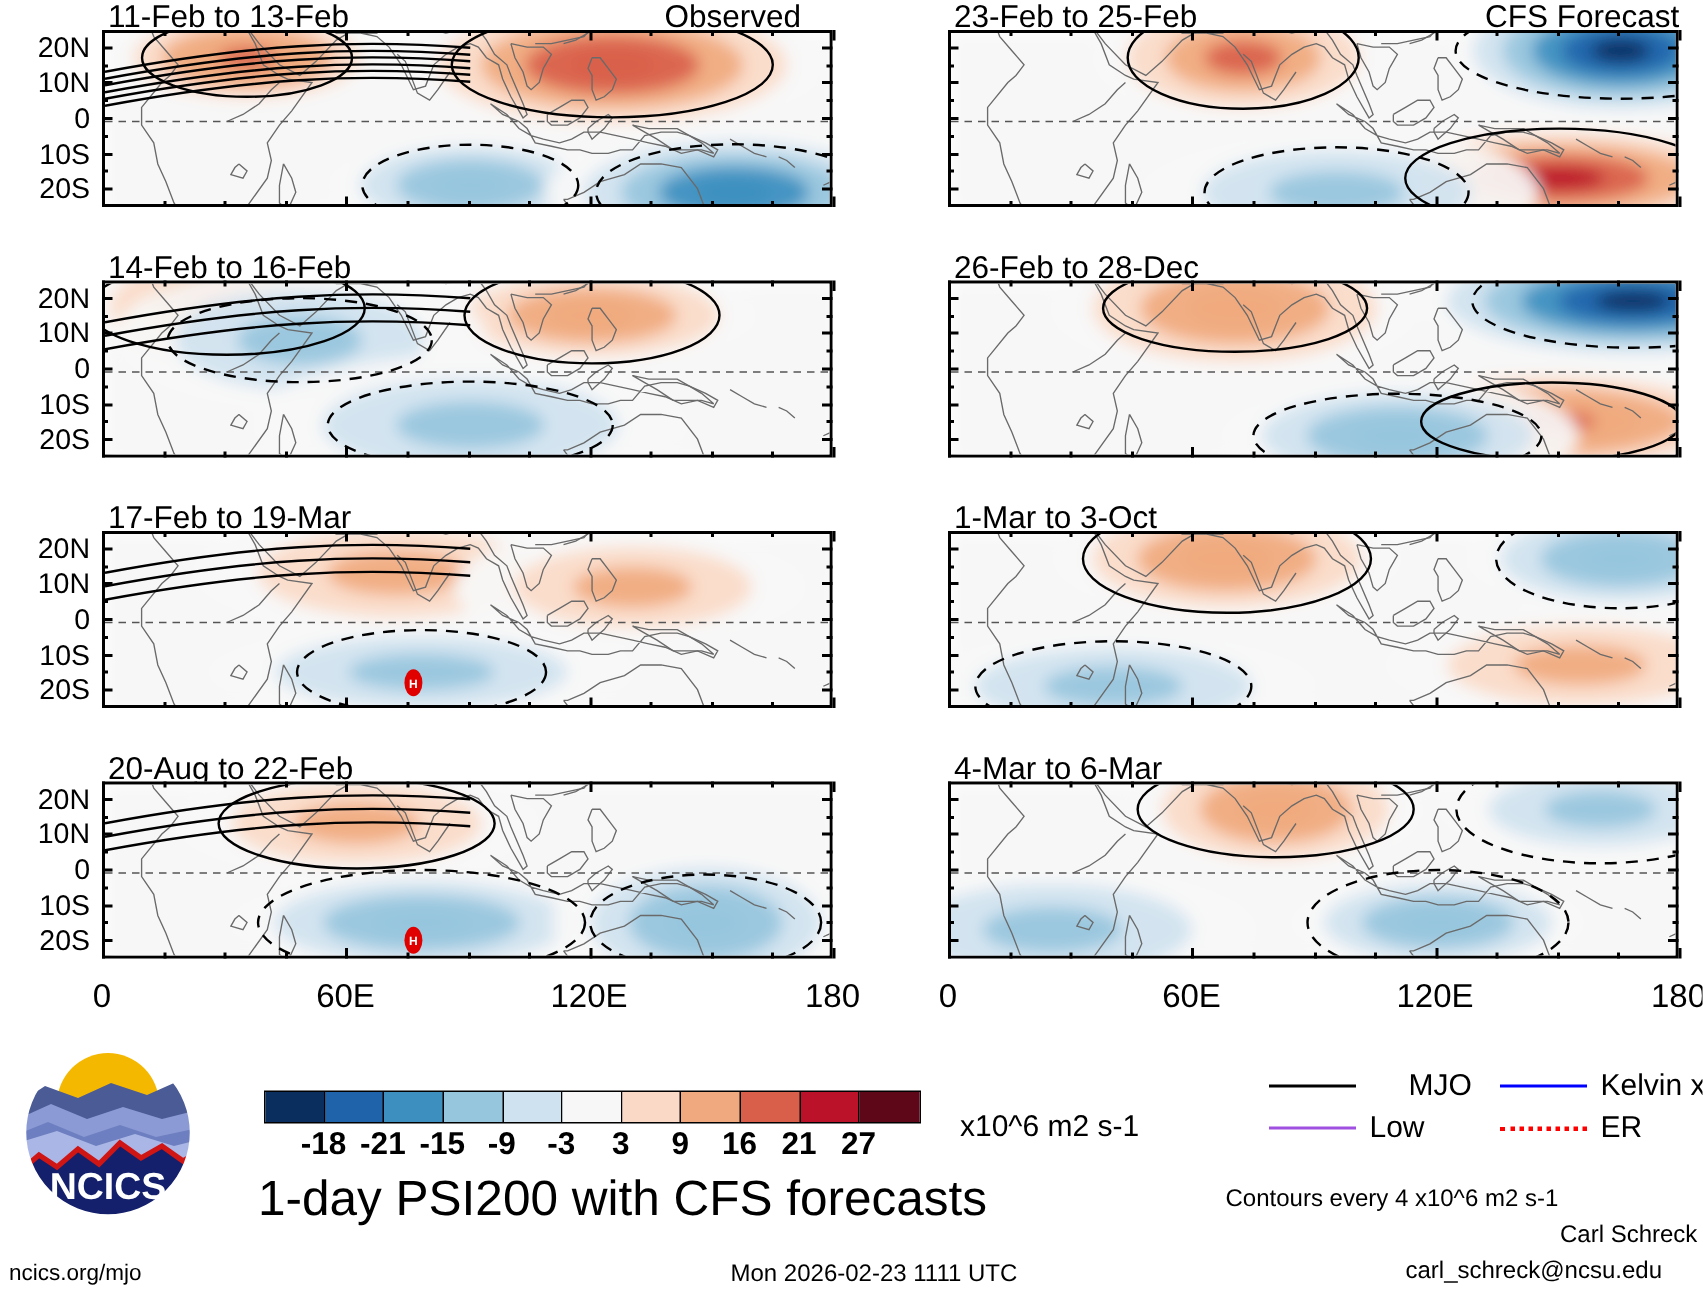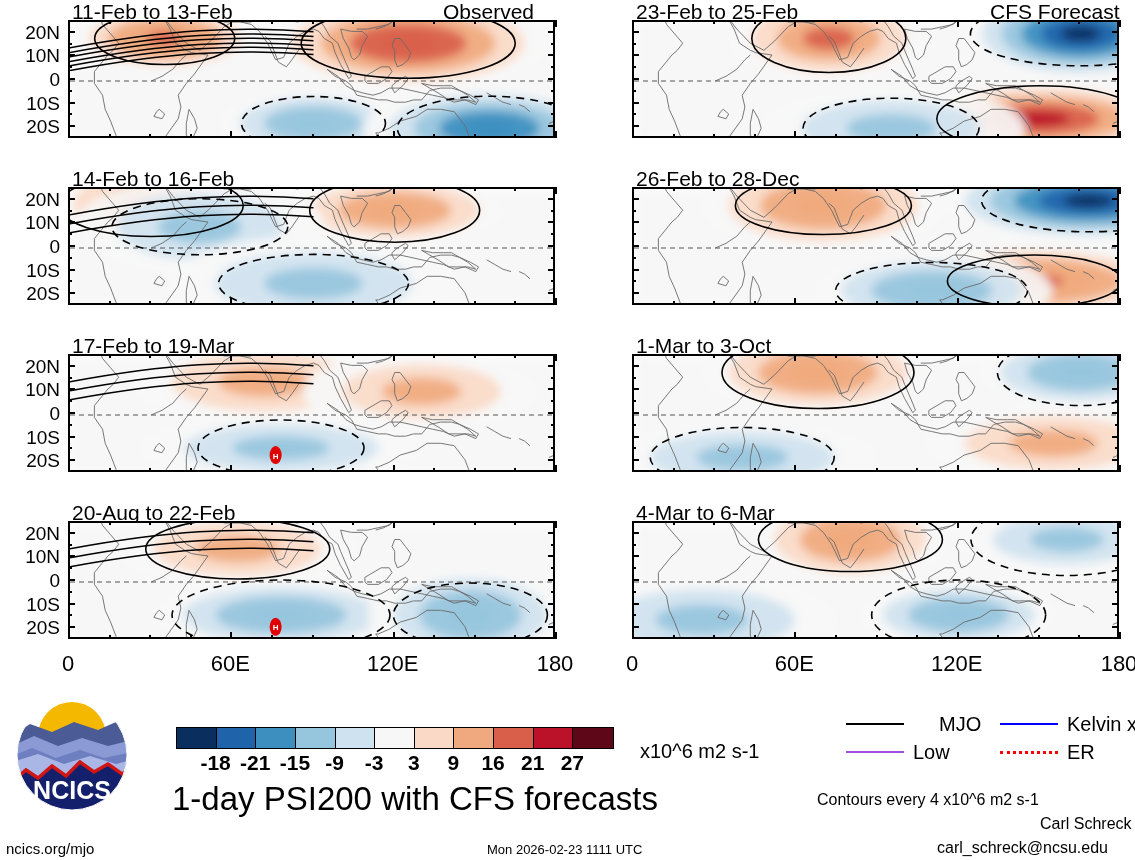--- a/index.html
+++ b/index.html
@@ -14,21 +14,21 @@
   .tick{position:absolute;background:#000;}
   .cbar{position:absolute;display:flex;border:1px solid #000;box-sizing:content-box;}
   .cbar .seg{height:100%;border-right:1px solid #000;box-sizing:border-box;}
   .cbar .seg:last-child{border-right:none;}
   .cbar-tick{position:absolute;font-size:21px;font-weight:bold;line-height:21px;text-align:center;white-space:nowrap;}
   .cbar-units{position:absolute;font-size:20px;line-height:20px;white-space:nowrap;}
   .legend-row{position:absolute;display:flex;align-items:center;white-space:nowrap;}
   .legend-line{width:58px;height:0;border-top-width:2.5px;border-top-style:solid;margin-right:9px;}
   .legend-text{font-size:20px;line-height:20px;}
   .maintitle{position:absolute;font-size:33px;line-height:34px;white-space:nowrap;font-weight:normal;}
-  .smalltext{position:absolute;font-size:13px;line-height:13px;white-space:nowrap;}
+  .smalltext{position:absolute;font-size:16px;line-height:13px;white-space:nowrap;}
   .note{position:absolute;font-size:16px;line-height:17px;white-space:nowrap;}
   .logo{position:absolute;}
 </style>
 </head>
 <body>
 
 <div id="panels-root">
     <div class="panel-title" style="left: 72px; top: 1px;">11-Feb to 13-Feb</div>
     <div class="panel-right-label" style="left: 443px; top: 1px;">Observed</div>
     <div class="map-frame" style="left: 68px; top: 20px; width: 487px; height: 118px;">

